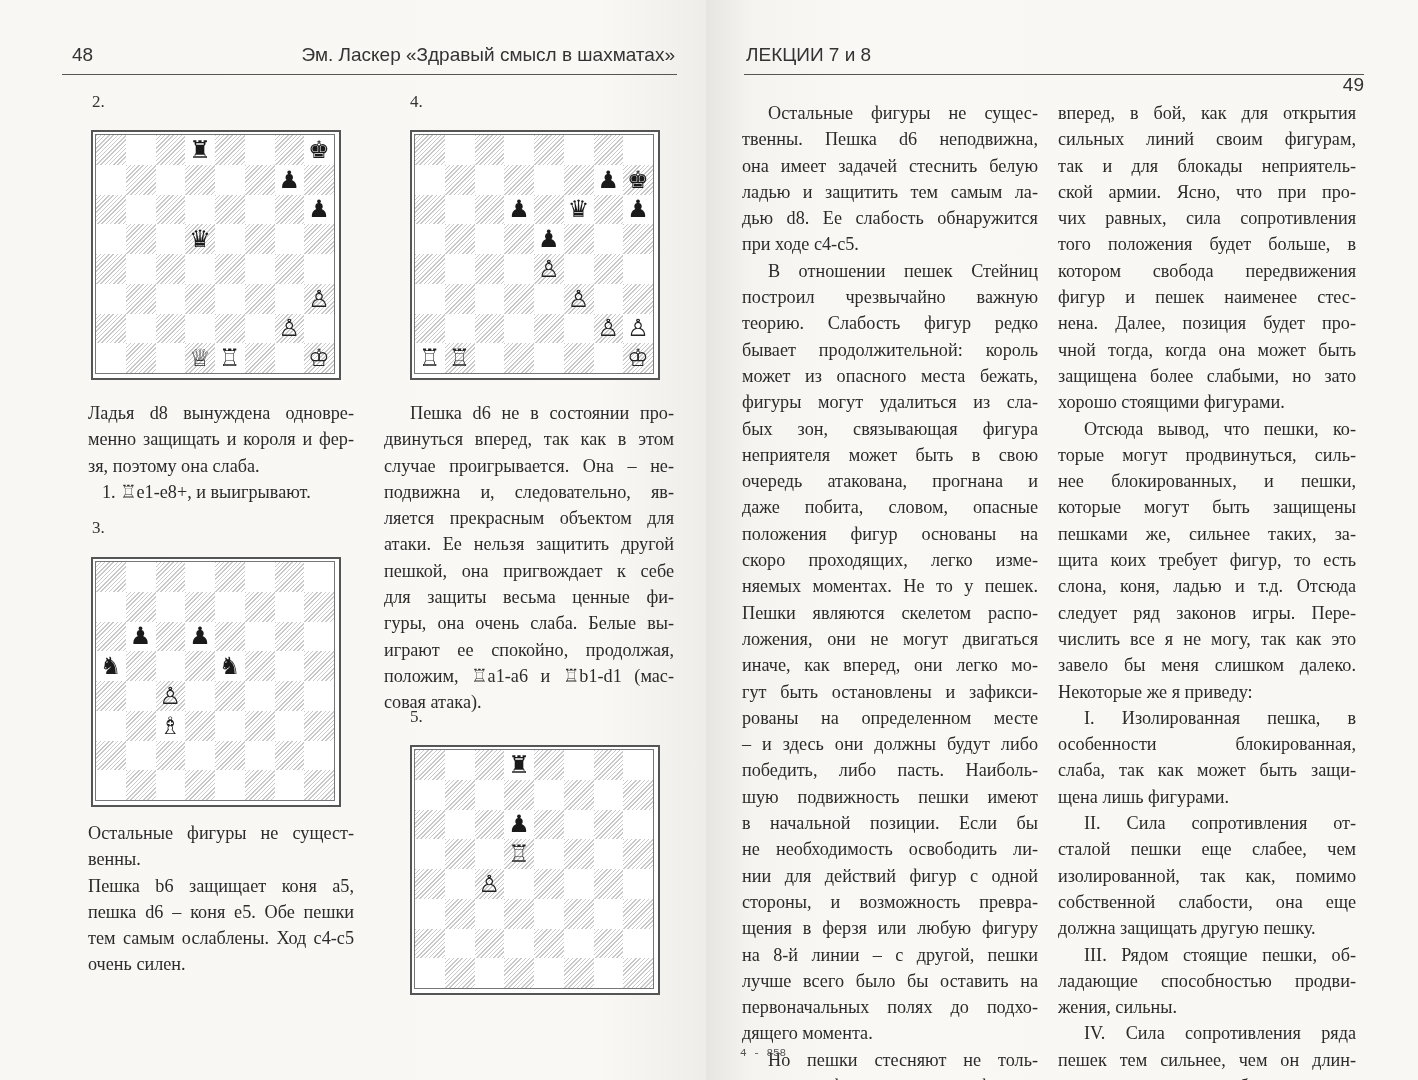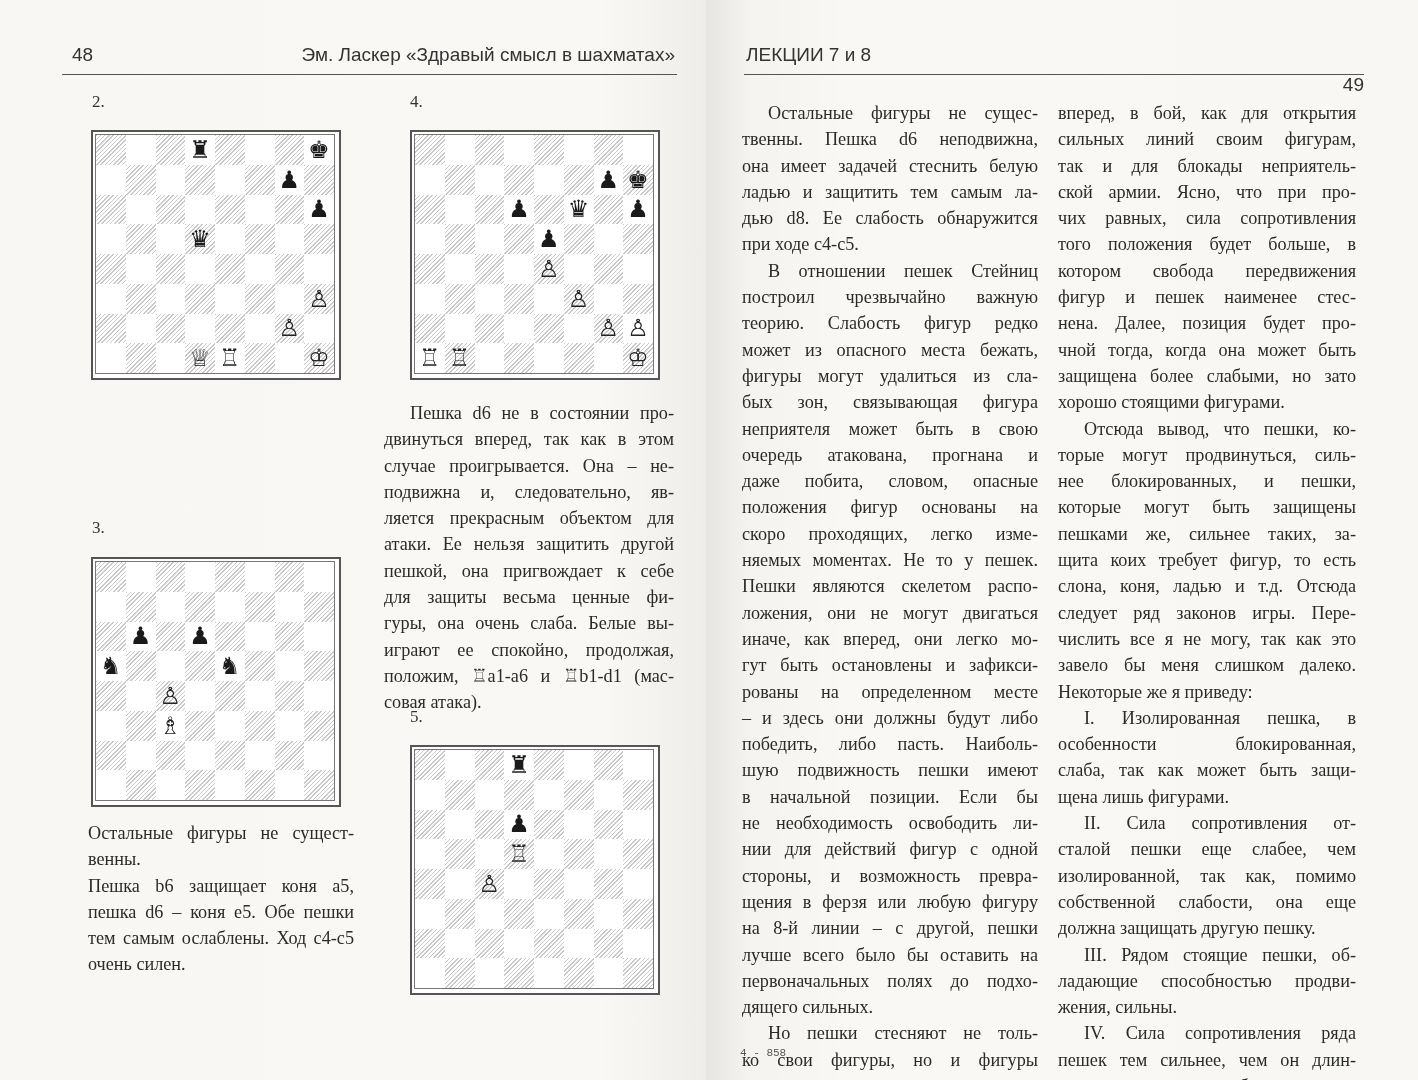--- a/index.html
+++ b/index.html
@@ -253,20 +253,26 @@
         <div class="sq dark"></div>
         <div class="sq light"></div>
         <div class="sq dark"></div>
         <div class="sq light"></div>
         <div class="sq dark">
           <span class="piece white">♔</span>
         </div>
       </div>
     </div>
 
+  <div class="text-block" style="left:88px; top:400px; width:266px;">
+    <span class="line" style="padding-left:0;">Ладья d8 вынуждена одновре-</span>
+    <span class="line">менно защищать и короля и фер-</span>
+    <span class="line last">зя, поэтому она слаба.</span>
+    <span class="line last" style="padding-left:14px;">1. ♖e1-e8+, и выигрывают.</span>
+  </div>
 
   <div class="diagram-label" style="left:92px; top:518px;">3.</div>
   <div class="board" style="left:91px; top:557px;">
       <div class="board-inner">
         <div class="sq dark"></div>
         <div class="sq light"></div>
         <div class="sq dark"></div>
         <div class="sq light"></div>
         <div class="sq dark"></div>
         <div class="sq light"></div>
@@ -455,20 +461,21 @@
   <div class="text-block" id="col1" style="left:36px; top:100px; width:296px;">
       <span class="line" style="padding-left: 26px;">Остальные фигуры не сущес-</span>
       <span class="line">твенны. Пешка d6 неподвижна,</span>
       <span class="line">она имеет задачей стеснить белую</span>
       <span class="line">ладью и защитить тем самым ла-</span>
       <span class="line">дью d8. Ее слабость обнаружится</span>
       <span class="line last">при ходе c4-c5.</span>
       <span class="line" style="padding-left: 26px;">В отношении пешек Стейниц</span>
       <span class="line">построил чрезвычайно важную</span>
       <span class="line">теорию. Слабость фигур редко</span>
+      <span class="line">бывает продолжительной: король</span>
       <span class="line">может из опасного места бежать,</span>
       <span class="line">фигуры могут удалиться из сла-</span>
       <span class="line">бых зон, связывающая фигура</span>
       <span class="line">неприятеля может быть в свою</span>
       <span class="line">очередь атакована, прогнана и</span>
       <span class="line">даже побита, словом, опасные</span>
       <span class="line">положения фигур основаны на</span>
       <span class="line">скоро проходящих, легко изме-</span>
       <span class="line">няемых моментах. Не то у пешек.</span>
       <span class="line">Пешки являются скелетом распо-</span>
@@ -480,21 +487,21 @@
       <span class="line">победить, либо пасть. Наиболь-</span>
       <span class="line">шую подвижность пешки имеют</span>
       <span class="line">в начальной позиции. Если бы</span>
       <span class="line">не необходимость освободить ли-</span>
       <span class="line">нии для действий фигур с одной</span>
       <span class="line">стороны, и возможность превра-</span>
       <span class="line">щения в ферзя или любую фигуру</span>
       <span class="line">на 8-й линии – с другой, пешки</span>
       <span class="line">лучше всего было бы оставить на</span>
       <span class="line">первоначальных полях до подхо-</span>
-      <span class="line last">дящего сильных.</span>
+      <span class="line last">дящего момента.</span>
       <span class="line" style="padding-left: 26px;">Но пешки стесняют не толь-</span>
       <span class="line">ко свои фигуры, но и фигуры</span>
     </div>
   <div class="text-block" id="col2" style="left:352px; top:100px; width:298px;">
       <span class="line">вперед, в бой, как для открытия</span>
       <span class="line">сильных линий своим фигурам,</span>
       <span class="line">так и для блокады неприятель-</span>
       <span class="line">ской армии. Ясно, что при про-</span>
       <span class="line">чих равных, сила сопротивления</span>
       <span class="line">того положения будет больше, в</span>

